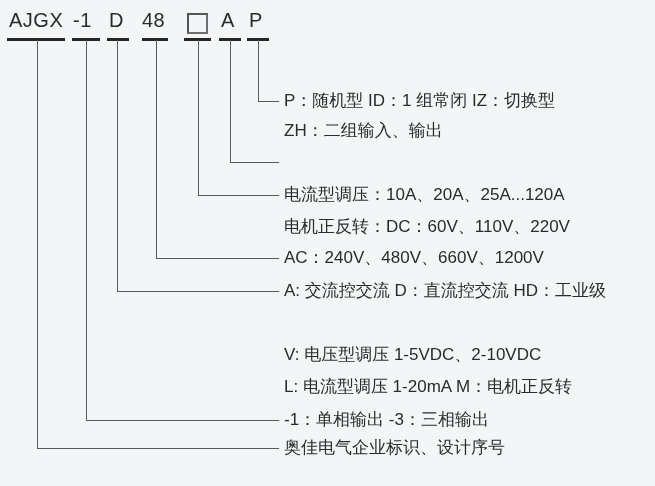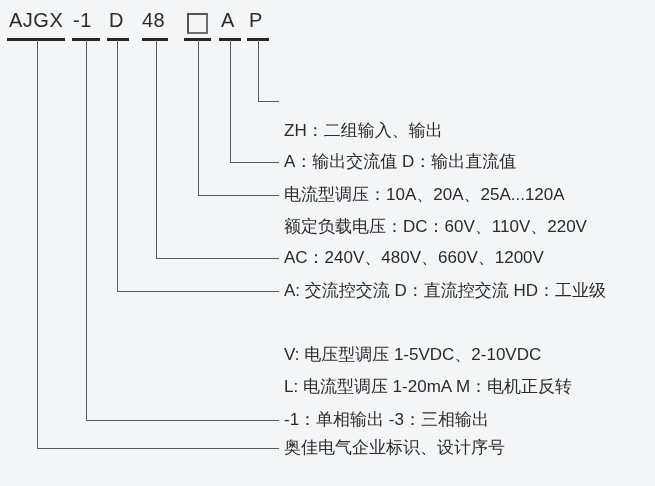--- a/index.html
+++ b/index.html
@@ -91,24 +91,24 @@
   <div class="vl" style="left:37px;top:40px;height:409px"></div>
 
   <div class="hl" style="top:101px;left:258px;width:21px"></div>
   <div class="hl" style="top:162px;left:230px;width:49px"></div>
   <div class="hl" style="top:195px;left:198px;width:81px"></div>
   <div class="hl" style="top:258px;left:156px;width:123px"></div>
   <div class="hl" style="top:291px;left:117px;width:162px"></div>
   <div class="hl" style="top:420px;left:86px;width:193px"></div>
   <div class="hl" style="top:448px;left:37px;width:242px"></div>
 
+  <div class="row" style="top:90px">P：随机型 ID：1 组常闭 IZ：切换型</div>
   <div class="row" style="top:120px">ZH：二组输入、输出</div>
-  <div class="row" style="top:151px">A：输出交流值 D：输出直流值</div>
   <div class="row" style="top:184px">电流型调压：10A、20A、25A...120A</div>
-  <div class="row" style="top:216px">额定负载电压：DC：60V、110V、220V</div>
+  <div class="row" style="top:216px">电机正反转：DC：60V、110V、220V</div>
   <div class="row" style="top:247px">AC：240V、480V、660V、1200V</div>
   <div class="row" style="top:280px">A: 交流控交流 D：直流控交流 HD：工业级</div>
   <div class="row" style="top:344px">V: 电压型调压 1-5VDC、2-10VDC</div>
   <div class="row" style="top:376px">L: 电流型调压 1-20mA M：电机正反转</div>
   <div class="row" style="top:409px">-1：单相输出 -3：三相输出</div>
   <div class="row" style="top:437px">奥佳电气企业标识、设计序号</div>
 
 </div>
 
 </body></html>

